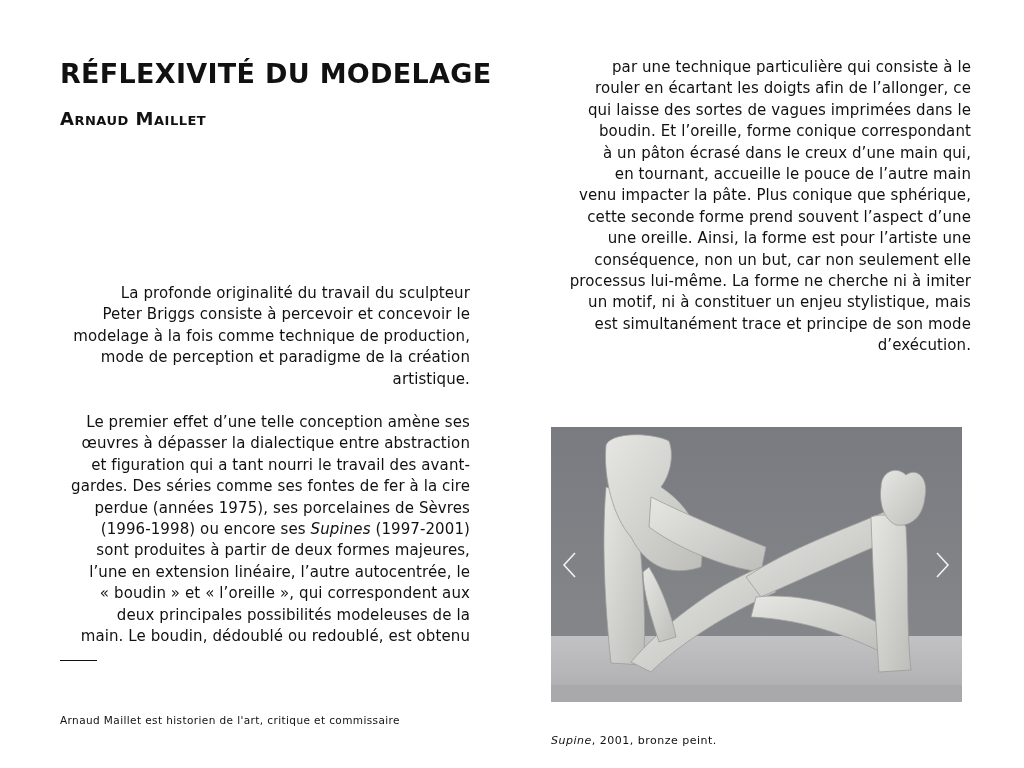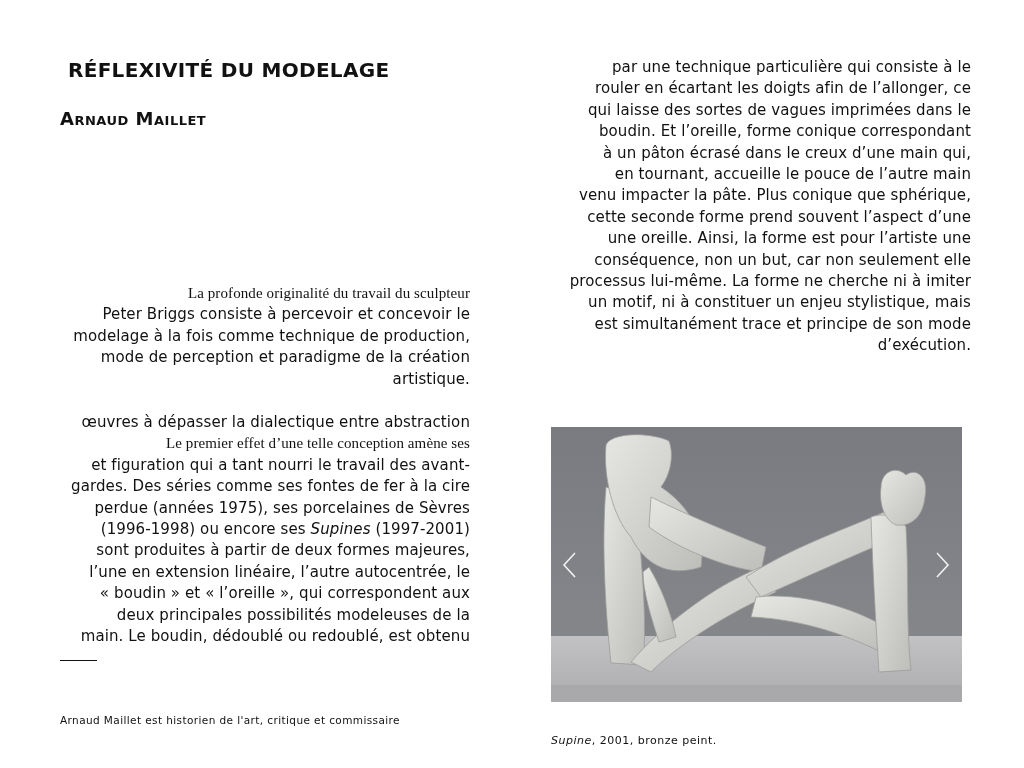--- a/index.html
+++ b/index.html
@@ -1,36 +1,36 @@
 <!DOCTYPE html>
 <html><head>
 <meta charset="utf-8">
 <style>
   html, body { margin: 0; padding: 0; }
   body {
     width: 1024px; height: 768px; background: #ffffff; position: relative; overflow: hidden;
     font-family: "DejaVu Sans", "Liberation Sans", sans-serif; color: #111;
   }
   .title {
-    position: absolute; left: 68px; top: 58px; margin: 0;
-    font-family: "DejaVu Sans", sans-serif; font-weight: bold; font-size: 20px;
+    position: absolute; left: 60px; top: 58px; margin: 0;
+    font-family: "DejaVu Sans", sans-serif; font-weight: bold; font-size: 27px;
     letter-spacing: 0.3px; color: #111; white-space: nowrap;
   }
   .author {
     position: absolute; left: 60px; top: 108px; margin: 0;
     font-family: "DejaVu Sans", sans-serif; font-weight: bold; font-size: 18px;
     font-variant: small-caps; letter-spacing: 0.5px; color: #111; white-space: nowrap;
   }
   .col-left { position: absolute; left: 60px; top: 283px; width: 410px; }
   .col-right { position: absolute; left: 551px; top: 57px; width: 420px; }
   .para {
     margin: 0; font-size: 15px; line-height: 21.4px; color: #111; letter-spacing: 0.1px;
   }
   .para .line { display: block; white-space: nowrap; text-align: right; }
-  .para .indent { padding-left: 12px; font-family: Liberation Serif, serif; }
+  .para .indent { padding-left: 12px; }
   .para-gap { height: 22px; }
   em { font-style: italic; }
   .rule {
     position: absolute; left: 60px; top: 660px; width: 37px; height: 1px; background: #111;
   }
   .footnote {
     position: absolute; left: 60px; top: 670px; margin: 0;
     font-size: 10.5px; line-height: 14.5px; color: #111; letter-spacing: 0.4px;
   }
   .footnote .line { display: block; white-space: nowrap; margin-top: 43px; }
@@ -58,22 +58,22 @@
 <div class="col-left">
   <p class="para">
     <span class="line indent">La profonde originalité du travail du sculpteur</span>
     <span class="line">Peter Briggs consiste à percevoir et concevoir le</span>
     <span class="line">modelage à la fois comme technique de production,</span>
     <span class="line">mode de perception et paradigme de la création</span>
     <span class="line">artistique.</span>
   </p>
   <div class="para-gap"></div>
   <p class="para">
+    <span class="line indent">Le premier effet d’une telle conception amène ses</span>
     <span class="line">œuvres à dépasser la dialectique entre abstraction</span>
-    <span class="line indent">Le premier effet d’une telle conception amène ses</span>
     <span class="line">et figuration qui a tant nourri le travail des avant-</span>
     <span class="line">gardes. Des séries comme ses fontes de fer à la cire</span>
     <span class="line">perdue (années 1975), ses porcelaines de Sèvres</span>
     <span class="line"><span>(1996-1998) ou encore ses </span><em>Supines</em><span> (1997-2001)</span></span>
     <span class="line">sont produites à partir de deux formes majeures,</span>
     <span class="line">l’une en extension linéaire, l’autre autocentrée, le</span>
     <span class="line">« boudin » et « l’oreille », qui correspondent aux</span>
     <span class="line">deux principales possibilités modeleuses de la</span>
     <span class="line">main. Le boudin, dédoublé ou redoublé, est obtenu</span>
   </p>

